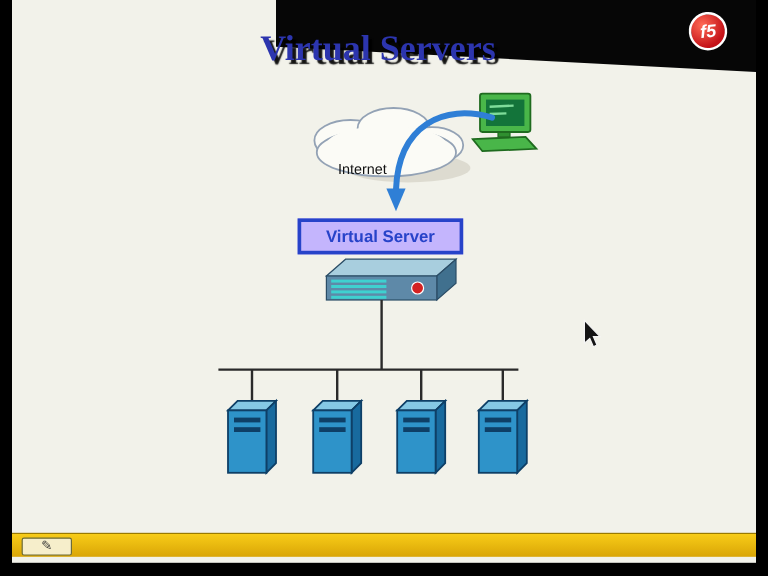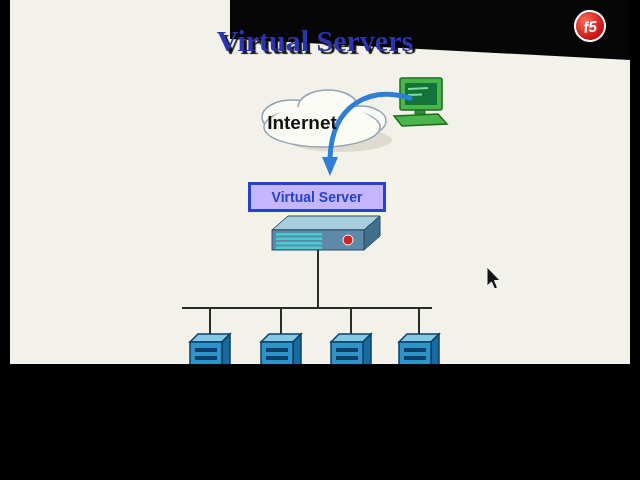--- a/index.html
+++ b/index.html
@@ -1,21 +1,21 @@
 <!DOCTYPE html>
 <html><head>
 <meta charset="utf-8">
 <style>
   html,body{margin:0;padding:0;}
   body{
     width:640px;height:480px;position:relative;overflow:hidden;
     background:#000;font-family:"Liberation Sans",sans-serif;
   }
   .slide{
-    position:absolute;left:10px;top:0;width:620px;height:364px;
+    position:absolute;left:10px;top:0;width:620px;height:469px;
     background:#f2f2ea;overflow:hidden;
   }
   .band{
     position:absolute;left:220px;top:0;width:400px;height:60px;
     background:#060606;
     clip-path:polygon(0 0,100% 0,100% 100%,0 65%);
   }
   .title{
     position:absolute;left:140px;top:24px;width:330px;text-align:center;
     font-family:"Liberation Serif",serif;font-weight:bold;font-size:30px;
@@ -25,22 +25,22 @@
   .f5logo{
     position:absolute;left:564px;top:10px;width:32px;height:32px;
     border-radius:50%;border:2px solid #fff;box-sizing:border-box;
     background:radial-gradient(circle at 35% 30%, #ff6a55, #c41218 70%);
     color:#fff;font-weight:bold;font-style:italic;font-size:15px;
     display:flex;align-items:center;justify-content:center;
     transform:rotate(-6deg);
   }
   .diagram-svg{position:absolute;left:0;top:0;}
   .internet-label{
-    position:absolute;left:232px;top:112px;width:120px;text-align:center;
-    font-weight:bold;font-size:19px;color:#111;
+    position:absolute;left:232px;top:134px;width:120px;text-align:center;
+    font-weight:normal;font-size:12px;color:#111;
   }
   .vs-box{
     position:absolute;left:238px;top:182px;width:132px;height:24px;
     background:#c4b5fd;border:3px solid #2743c9;
     display:flex;align-items:center;justify-content:center;
   }
   .vs-label{
     font-weight:bold;font-size:14px;color:#2743c9;white-space:nowrap;
   }
   .bottom-bar{

